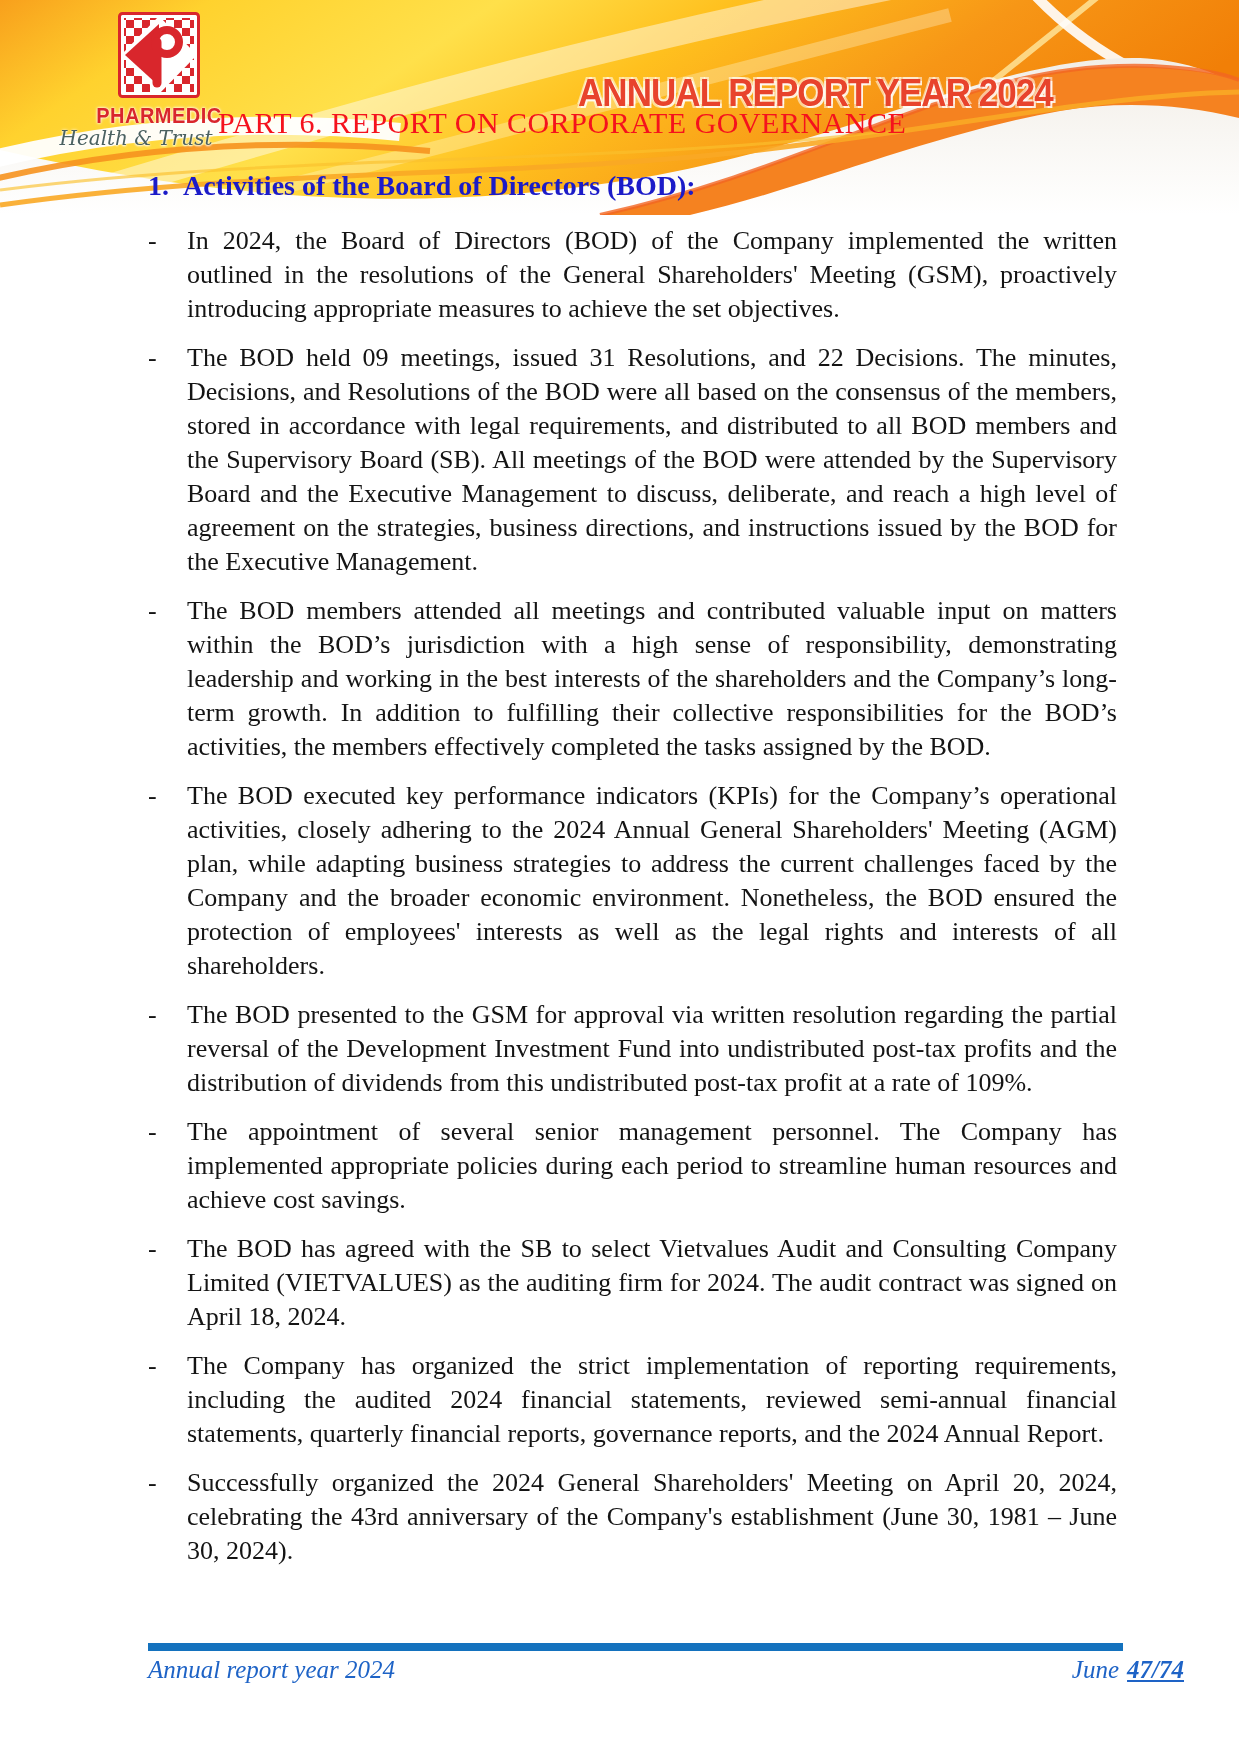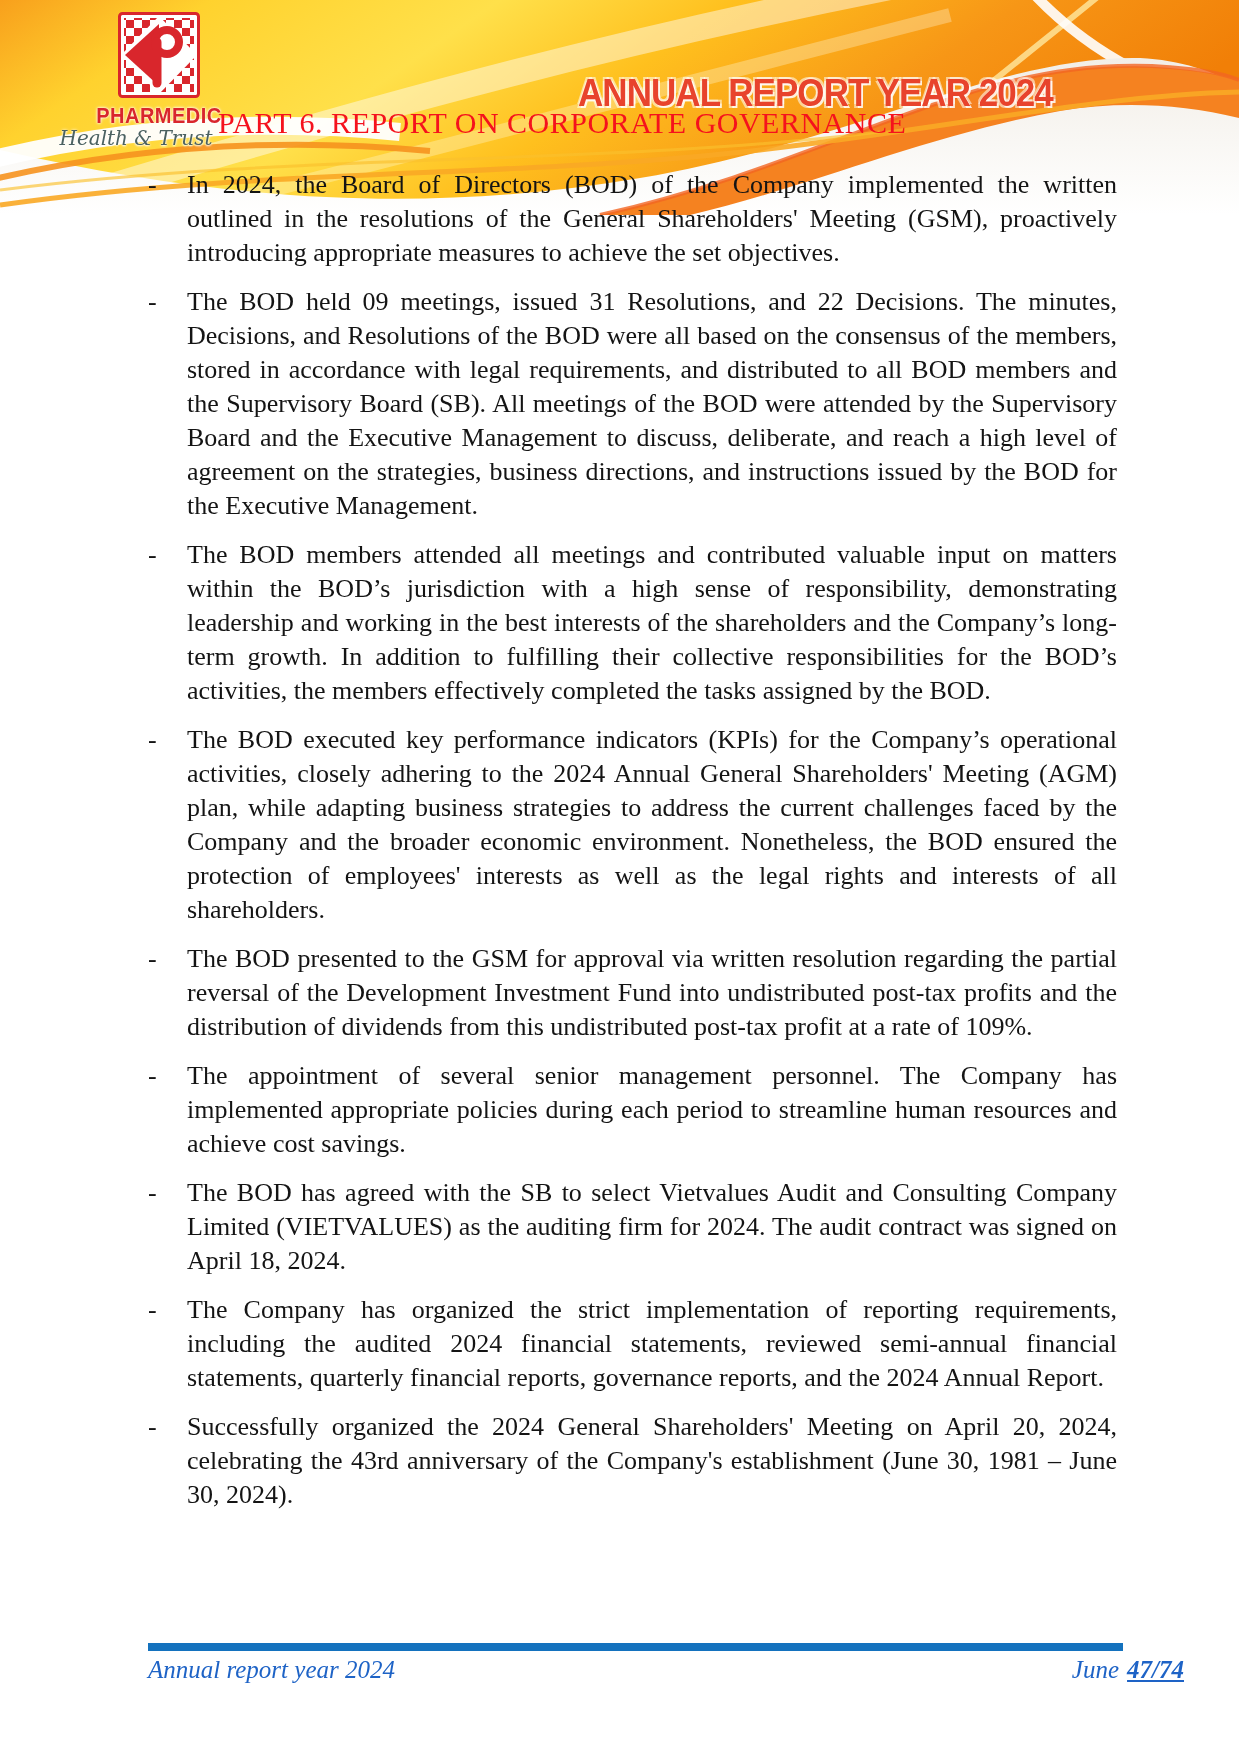--- a/index.html
+++ b/index.html
@@ -104,20 +104,23 @@
     <path d="M39,30 L39,71" stroke="#D9262C" stroke-width="9" stroke-linecap="round"></path>
   </svg>
   <span class="brand">PHARMEDIC</span>
   <span class="tagline">Health &amp; Trust</span>
 </div>
 
 <div class="annual-title">ANNUAL REPORT YEAR 2024</div>
 <div class="part-title">PART 6. REPORT ON CORPORATE GOVERNANCE</div>
 
 <div class="content">
+  <h2 class="section-heading">
+    <span class="num">1.</span><span>Activities of the Board of Directors (BOD):</span>
+  </h2>
   <ul class="bullets">
     <li class="bullet">
       <span class="marker">-</span>
       <span class="btext">In 2024, the Board of Directors (BOD) of the Company implemented the written outlined in the resolutions of the General Shareholders' Meeting (GSM), proactively introducing appropriate measures to achieve the set objectives.</span>
     </li>
     <li class="bullet">
       <span class="marker">-</span>
       <span class="btext">The BOD held 09 meetings, issued 31 Resolutions, and 22 Decisions. The minutes, Decisions, and Resolutions of the BOD were all based on the consensus of the members, stored in accordance with legal requirements, and distributed to all BOD members and the Supervisory Board (SB). All meetings of the BOD were attended by the Supervisory Board and the Executive Management to discuss, deliberate, and reach a high level of agreement on the strategies, business directions, and instructions issued by the BOD for the Executive Management.</span>
     </li>
     <li class="bullet">

